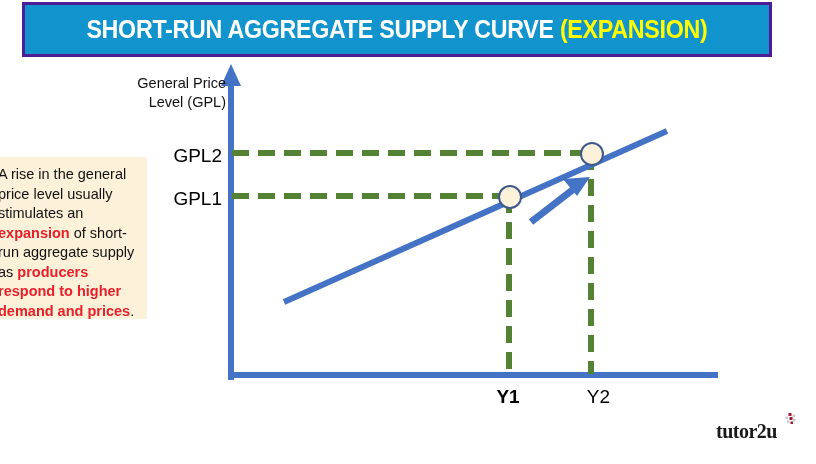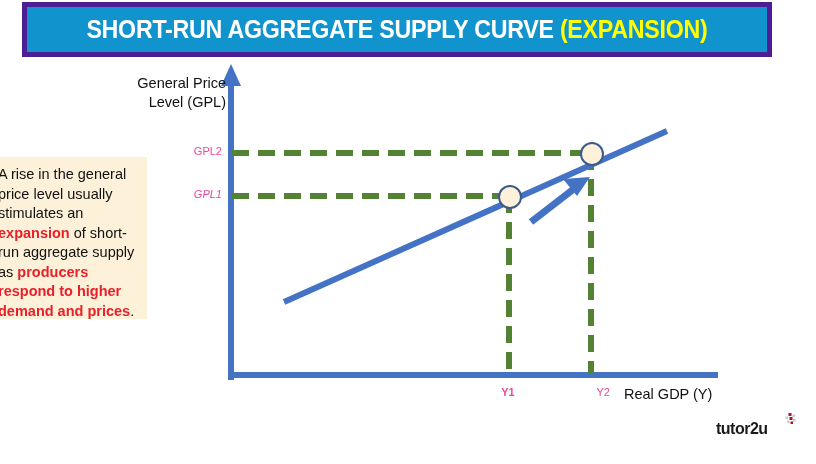--- a/index.html
+++ b/index.html
@@ -16,21 +16,21 @@
   }
 
   
   #title-banner {
     position: absolute;
     left: 22px;
     top: 2px;
     width: 750px;
     height: 55px;
     background: #1193CD;
-    border: 5px solid #4c1d95;
+    border: 3px solid #4c1d95;
     box-sizing: border-box;
     display: flex;
     align-items: center;
     justify-content: center;
   }
   #title-banner .title-text {
     font-size: 25px;
     font-weight: bold;
     letter-spacing: -0.3px;
     color: #ffffff;
@@ -90,38 +90,39 @@
     top: 385px;
   }
   #sras-caption {
     left: 655px;
     top: 84px;
     width: 112px;
     text-align: right;
   }
   .tick-label {
     position: absolute;
-    font-size: 11px;
-    color: #ec4899;
+    font-size: 19px;
+    color: #000000;
     text-align: right;
   }
   #gpl2-label { left: 166px; top: 145px; width: 56px; }
-  #gpl1-label { left: 166px; top: 188px; width: 56px; font-style: italic; }
+  #gpl1-label { left: 166px; top: 188px; width: 56px; }
   #y1-label   { left: 490px; top: 386px; width: 36px; text-align: center; font-weight: bold; }
   #y2-label   { left: 574px; top: 386px; width: 36px; }
 
   
   #logo {
     position: absolute;
     left: 716px;
     top: 420px;
-    font-size: 16px;
+    font-size: 20px;
     font-weight: bold;
     color: #1a1a1a;
     letter-spacing: -0.5px;
+    font-family: Liberation Serif, serif;
   }
   #logo .logo-mark {
     position: absolute;
     left: 67px;
     top: -7px;
     width: 13px;
     height: 13px;
   }
 </style>
 </head>
@@ -160,21 +161,20 @@
       <line x1="531" y1="222" x2="575" y2="188" stroke="#4472C4" stroke-width="7"></line>
       <polygon points="590,177 563,179 577,196" fill="#4472C4"></polygon>
     </g>
 
     <circle cx="510" cy="197" r="11" fill="#FDF2D9" stroke="#3F5A8A" stroke-width="2"></circle>
     <circle cx="592" cy="154" r="11" fill="#FDF2D9" stroke="#3F5A8A" stroke-width="2"></circle>
   </svg>
 
   <div class="axis-caption" id="ylabel-caption">General Price
 Level (GPL)</div>
-  <div class="axis-caption" id="xlabel-caption">Real GDP (Y)</div>
 
   <div class="tick-label" id="gpl2-label">GPL2</div>
   <div class="tick-label" id="gpl1-label">GPL1</div>
   <div class="tick-label" id="y1-label">Y1</div>
   <div class="tick-label" id="y2-label">Y2</div>
 </div>
 
 <div id="logo">
   <span>tutor2u</span>
   <svg class="logo-mark" viewBox="0 0 13 13">

